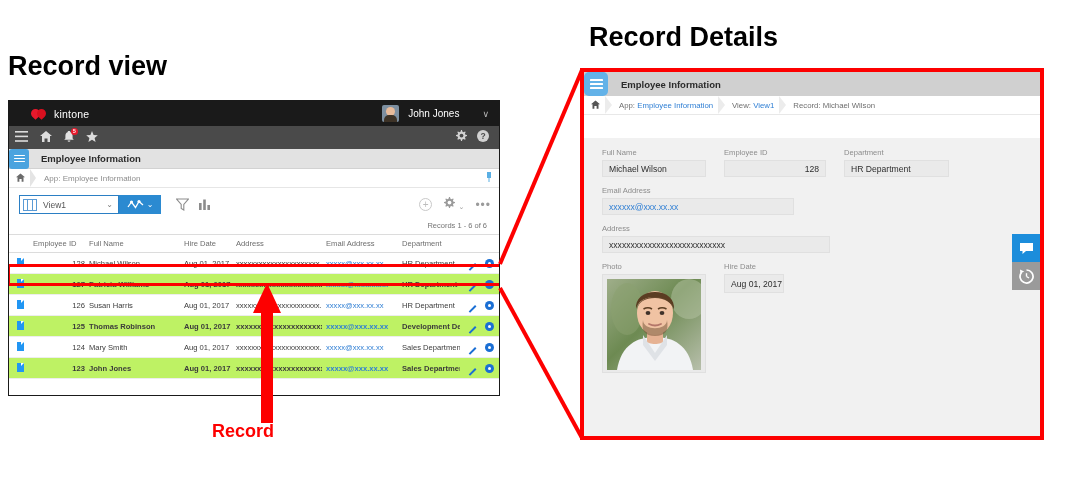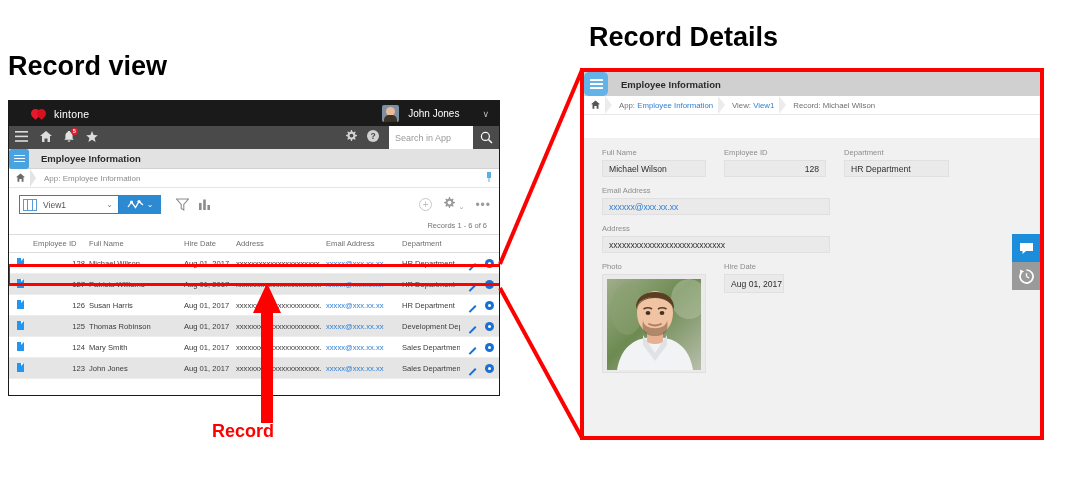--- a/index.html
+++ b/index.html
@@ -150,21 +150,21 @@
   table.kt-table { width:100%; border-collapse:collapse; table-layout:fixed; }
   table.kt-table th {
     background:#fff; border-top:1px solid #dcdcdc; border-bottom:1px solid #dcdcdc;
     font-size:7.6px; color:#6d6d6d; font-weight:normal; text-align:left;
     padding:4px 0 4px 4px; height:16px;
   }
   table.kt-table td {
     font-size:7.6px; color:#3b3b3b; padding:0 0 0 4px; height:21px;
     border-bottom:1px solid #ededed; vertical-align:middle; overflow:hidden; white-space:nowrap;
   }
-  tr.alt td { background:#e5e5e5; }
+  tr.alt td { background:#bef264;font-weight:bold; }
   td.c-id, th.c-id { text-align:right; padding-right:6px; }
   .c-icon { width:20px; }
   .doc-ic { width:7px;height:9px;background:#2196f3; position:relative; display:inline-block; margin-left:4px;}
   .doc-ic:after{content:"";position:absolute;right:0;top:0;border-left:3px solid #fff;border-bottom:3px solid #2196f3;width:0;height:0;}
   .c-email a { color:#2f7fd4; text-decoration:none; }
   .c-actions { width:42px; white-space:nowrap; }
   .pen { display:inline-block; width:9px;height:9px; position:relative; vertical-align:middle; margin-left:4px;}
   .pen:before{content:"";position:absolute;left:0;bottom:0;width:9px;height:1.8px;background:#1a6fd4;transform:rotate(-45deg);transform-origin:center;}
   .gearsm {
     display:inline-block;width:9px;height:9px;border-radius:50%;background:#1a6fd4;vertical-align:middle;margin-left:8px;position:relative;
@@ -293,29 +293,20 @@
               <path d="M6 0 L7 0 L7.3 1.6 L8.6 2.2 L10 1.4 L10.7 2.1 L9.9 3.5 L10.5 4.8 L12 5.1 L12 6.1 L10.5 6.4 L9.9 7.7 L10.7 9 L10 9.8 L8.6 9 L7.3 9.6 L7 11.1 L6 11.1 L5.7 9.6 L4.4 9 L3 9.8 L2.3 9 L3.1 7.7 L2.5 6.4 L1 6.1 L1 5.1 L2.5 4.8 L3.1 3.5 L2.3 2.1 L3 1.4 L4.4 2.2 L5.7 1.6 Z" fill="#d2d2d2"></path>
               <circle cx="6.5" cy="5.6" r="1.9" fill="#4a4a4a"></circle>
             </svg>
         </span>
         <span class="kt-help-nav">
           <svg width="12" height="12" viewBox="0 0 12 12">
               <circle cx="6" cy="6" r="6" fill="#d2d2d2"></circle>
               <text x="6" y="9" font-size="8.5" text-anchor="middle" fill="#4a4a4a" font-family="Liberation Sans, sans-serif" font-weight="bold">?</text>
             </svg>
         </span>
-        <div class="kt-search">
-          <input value="" placeholder="Search in App" style="">
-          <div class="kt-search-btn">
-            <svg width="13" height="13" viewBox="0 0 13 13">
-                <circle cx="5.4" cy="5.4" r="4" stroke="#fff" stroke-width="1.2" fill="none"></circle>
-                <line x1="8.4" y1="8.4" x2="12" y2="12" stroke="#fff" stroke-width="1.4"></line>
-              </svg>
-          </div>
-        </div>
       </div>
     </div>
 
     <div class="kt-appbar">
       <div class="kt-app-icon">
         <div class="rows">
             <span></span>
             <span></span>
             <span></span>
           </div>
@@ -521,21 +512,21 @@
         </div>
         <div class="rd-field">
           <div class="rd-flabel">Department</div>
           <div class="rd-fvalue" style="width:105px;">HR Department</div>
         </div>
       </div>
 
       <div class="rd-row">
         <div class="rd-field">
           <div class="rd-flabel">Email Address</div>
-          <div class="rd-fvalue link" style="width:228px;">xxxxxx@xxx.xx.xx</div>
+          <div class="rd-fvalue link" style="width:192px;">xxxxxx@xxx.xx.xx</div>
         </div>
       </div>
 
       <div class="rd-row">
         <div class="rd-field">
           <div class="rd-flabel">Address</div>
           <div class="rd-fvalue" style="width:228px;">xxxxxxxxxxxxxxxxxxxxxxxxxxx</div>
         </div>
       </div>
 

